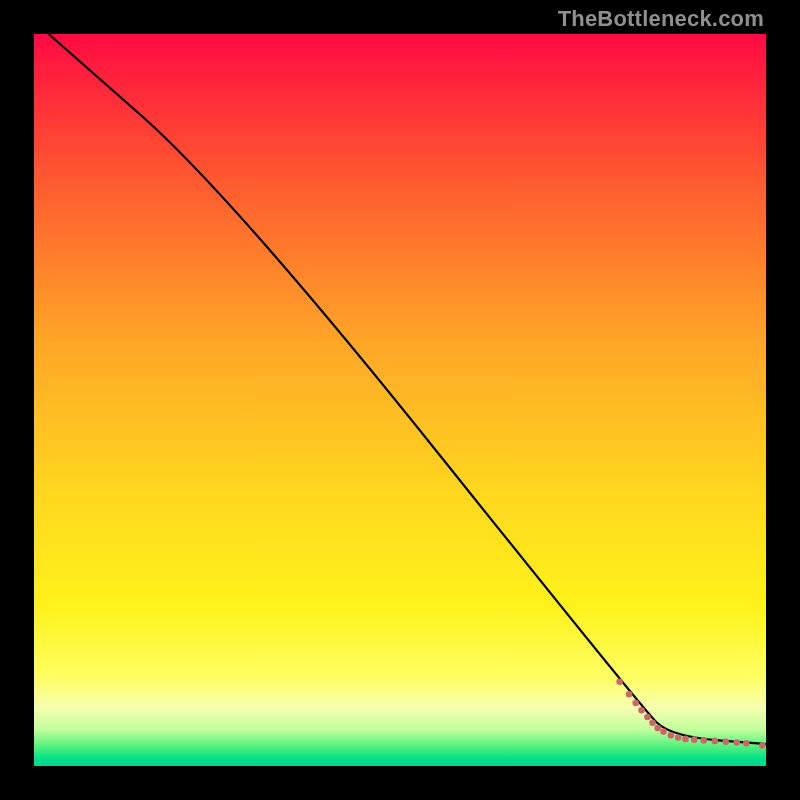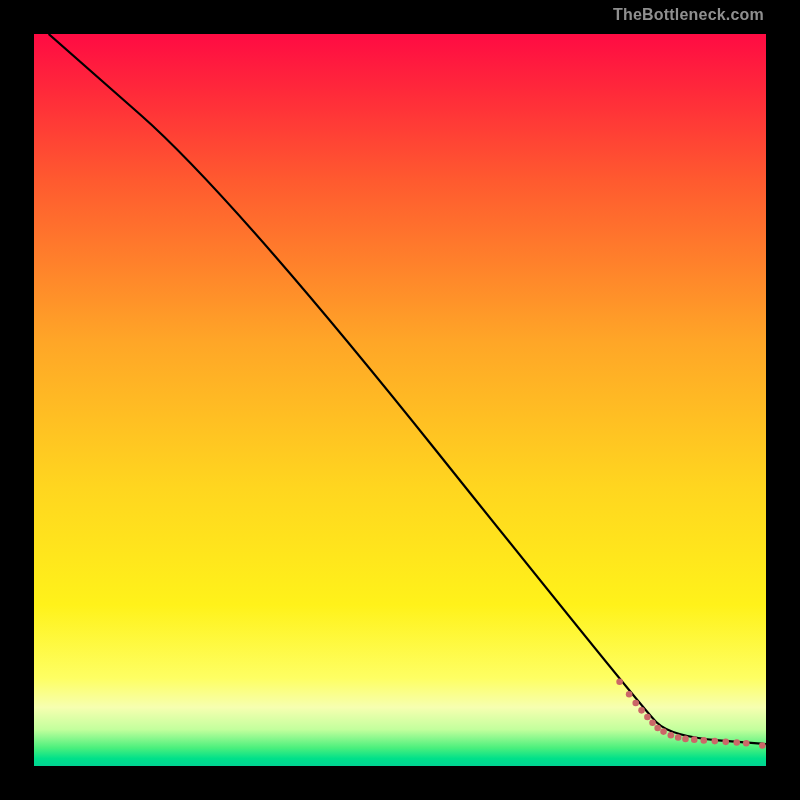--- a/index.html
+++ b/index.html
@@ -53,21 +53,21 @@
     stroke-width: 2.2;
   }
   .dot {
     fill: #cb6768;
     stroke: none;
   }
   .watermark {
     position: absolute;
     top: 6px;
     right: 36px;
-    font-size: 16px;
+    font-size: 22px;
     font-weight: 600;
     color: #8f8f8f;
     letter-spacing: 0.2px;
     user-select: none;
   }
 </style>
 </head>
 <body>
 
 <div class="stage">

